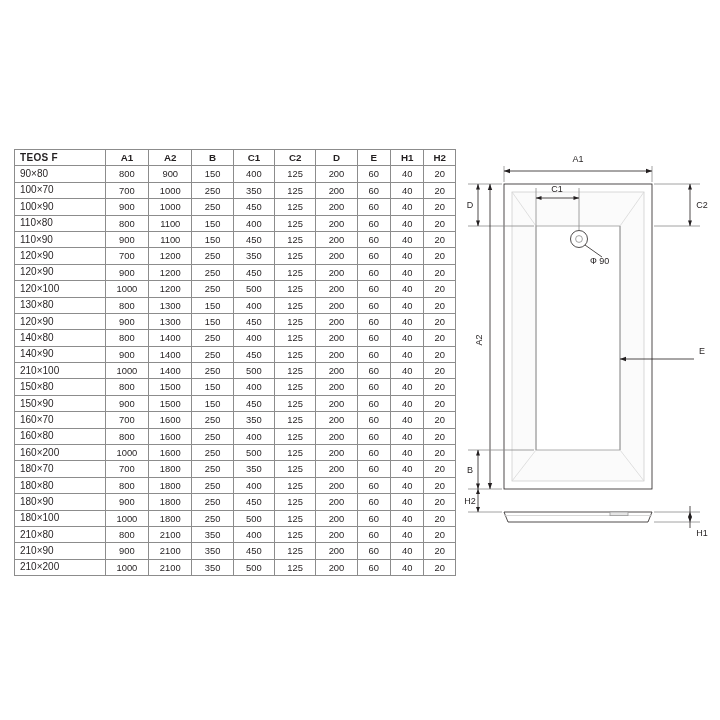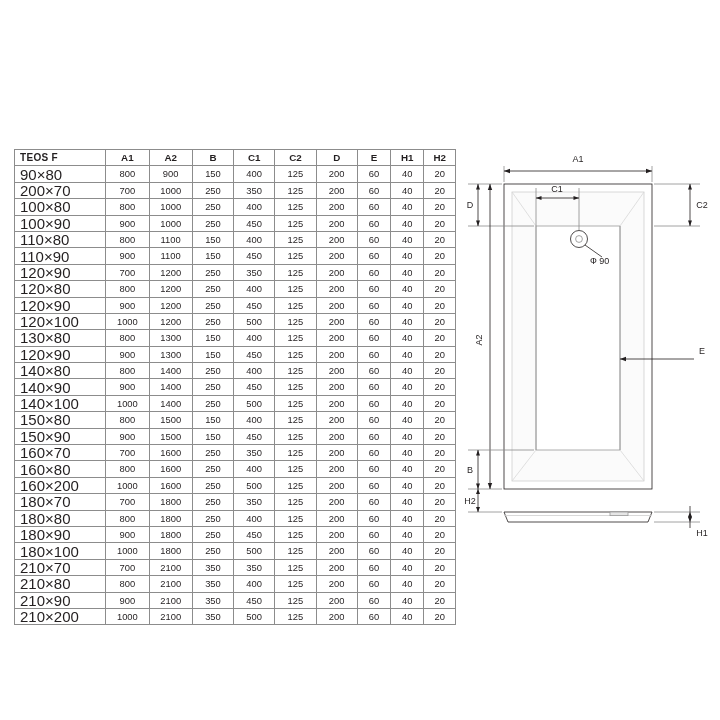--- a/index.html
+++ b/index.html
@@ -42,21 +42,21 @@
     font-weight: bold;
     font-size: 9.8px;
     background: #ffffff;
     margin-left: 20px;
   }
   table.spec th.name-col, table.spec td.name-col {
     text-align: left;
     padding-left: 5px;
     width: 86px;
   }
-  table.spec td.name-col { font-size: 15px; }
+  table.spec td.name-col { font-size: 10px; }
   table.spec th.name-col { font-size: 10px; letter-spacing: .3px; }
   table.spec col.c-a1 { width: 44px; }
   table.spec col.c-a2 { width: 44px; }
   table.spec col.c-b  { width: 42px; }
   table.spec col.c-c1 { width: 42px; }
   table.spec col.c-c2 { width: 42px; }
   table.spec col.c-d  { width: 42px; }
   table.spec col.c-e  { width: 34px; }
   table.spec col.c-h1 { width: 34px; }
   table.spec col.c-h2 { width: 32px; }
@@ -114,37 +114,25 @@
           <td>900</td>
           <td>150</td>
           <td>400</td>
           <td>125</td>
           <td>200</td>
           <td>60</td>
           <td>40</td>
           <td>20</td>
         </tr>
         <tr>
-          <td class="name-col">200×70</td>
+          <td class="name-col">100×70</td>
           <td>700</td>
           <td>1000</td>
           <td>250</td>
           <td>350</td>
-          <td>125</td>
-          <td>200</td>
-          <td>60</td>
-          <td>40</td>
-          <td>20</td>
-        </tr>
-        <tr>
-          <td class="name-col">100×80</td>
-          <td>800</td>
-          <td>1000</td>
-          <td>250</td>
-          <td>400</td>
           <td>125</td>
           <td>200</td>
           <td>60</td>
           <td>40</td>
           <td>20</td>
         </tr>
         <tr>
           <td class="name-col">100×90</td>
           <td>900</td>
           <td>1000</td>
@@ -186,72 +174,60 @@
           <td>1200</td>
           <td>250</td>
           <td>350</td>
           <td>125</td>
           <td>200</td>
           <td>60</td>
           <td>40</td>
           <td>20</td>
         </tr>
         <tr>
-          <td class="name-col">120×80</td>
-          <td>800</td>
+          <td class="name-col">120×90</td>
+          <td>900</td>
           <td>1200</td>
           <td>250</td>
+          <td>450</td>
+          <td>125</td>
+          <td>200</td>
+          <td>60</td>
+          <td>40</td>
+          <td>20</td>
+        </tr>
+        <tr>
+          <td class="name-col">120×100</td>
+          <td>1000</td>
+          <td>1200</td>
+          <td>250</td>
+          <td>500</td>
+          <td>125</td>
+          <td>200</td>
+          <td>60</td>
+          <td>40</td>
+          <td>20</td>
+        </tr>
+        <tr>
+          <td class="name-col">130×80</td>
+          <td>800</td>
+          <td>1300</td>
+          <td>150</td>
           <td>400</td>
           <td>125</td>
           <td>200</td>
           <td>60</td>
           <td>40</td>
           <td>20</td>
         </tr>
         <tr>
           <td class="name-col">120×90</td>
           <td>900</td>
-          <td>1200</td>
-          <td>250</td>
-          <td>450</td>
-          <td>125</td>
-          <td>200</td>
-          <td>60</td>
-          <td>40</td>
-          <td>20</td>
-        </tr>
-        <tr>
-          <td class="name-col">120×100</td>
-          <td>1000</td>
-          <td>1200</td>
-          <td>250</td>
-          <td>500</td>
-          <td>125</td>
-          <td>200</td>
-          <td>60</td>
-          <td>40</td>
-          <td>20</td>
-        </tr>
-        <tr>
-          <td class="name-col">130×80</td>
-          <td>800</td>
           <td>1300</td>
           <td>150</td>
-          <td>400</td>
-          <td>125</td>
-          <td>200</td>
-          <td>60</td>
-          <td>40</td>
-          <td>20</td>
-        </tr>
-        <tr>
-          <td class="name-col">120×90</td>
-          <td>900</td>
-          <td>1300</td>
-          <td>150</td>
           <td>450</td>
           <td>125</td>
           <td>200</td>
           <td>60</td>
           <td>40</td>
           <td>20</td>
         </tr>
         <tr>
           <td class="name-col">140×80</td>
           <td>800</td>
@@ -270,21 +246,21 @@
           <td>1400</td>
           <td>250</td>
           <td>450</td>
           <td>125</td>
           <td>200</td>
           <td>60</td>
           <td>40</td>
           <td>20</td>
         </tr>
         <tr>
-          <td class="name-col">140×100</td>
+          <td class="name-col">210×100</td>
           <td>1000</td>
           <td>1400</td>
           <td>250</td>
           <td>500</td>
           <td>125</td>
           <td>200</td>
           <td>60</td>
           <td>40</td>
           <td>20</td>
         </tr>
@@ -383,32 +359,20 @@
           <td>60</td>
           <td>40</td>
           <td>20</td>
         </tr>
         <tr>
           <td class="name-col">180×100</td>
           <td>1000</td>
           <td>1800</td>
           <td>250</td>
           <td>500</td>
-          <td>125</td>
-          <td>200</td>
-          <td>60</td>
-          <td>40</td>
-          <td>20</td>
-        </tr>
-        <tr>
-          <td class="name-col">210×70</td>
-          <td>700</td>
-          <td>2100</td>
-          <td>350</td>
-          <td>350</td>
           <td>125</td>
           <td>200</td>
           <td>60</td>
           <td>40</td>
           <td>20</td>
         </tr>
         <tr>
           <td class="name-col">210×80</td>
           <td>800</td>
           <td>2100</td>

